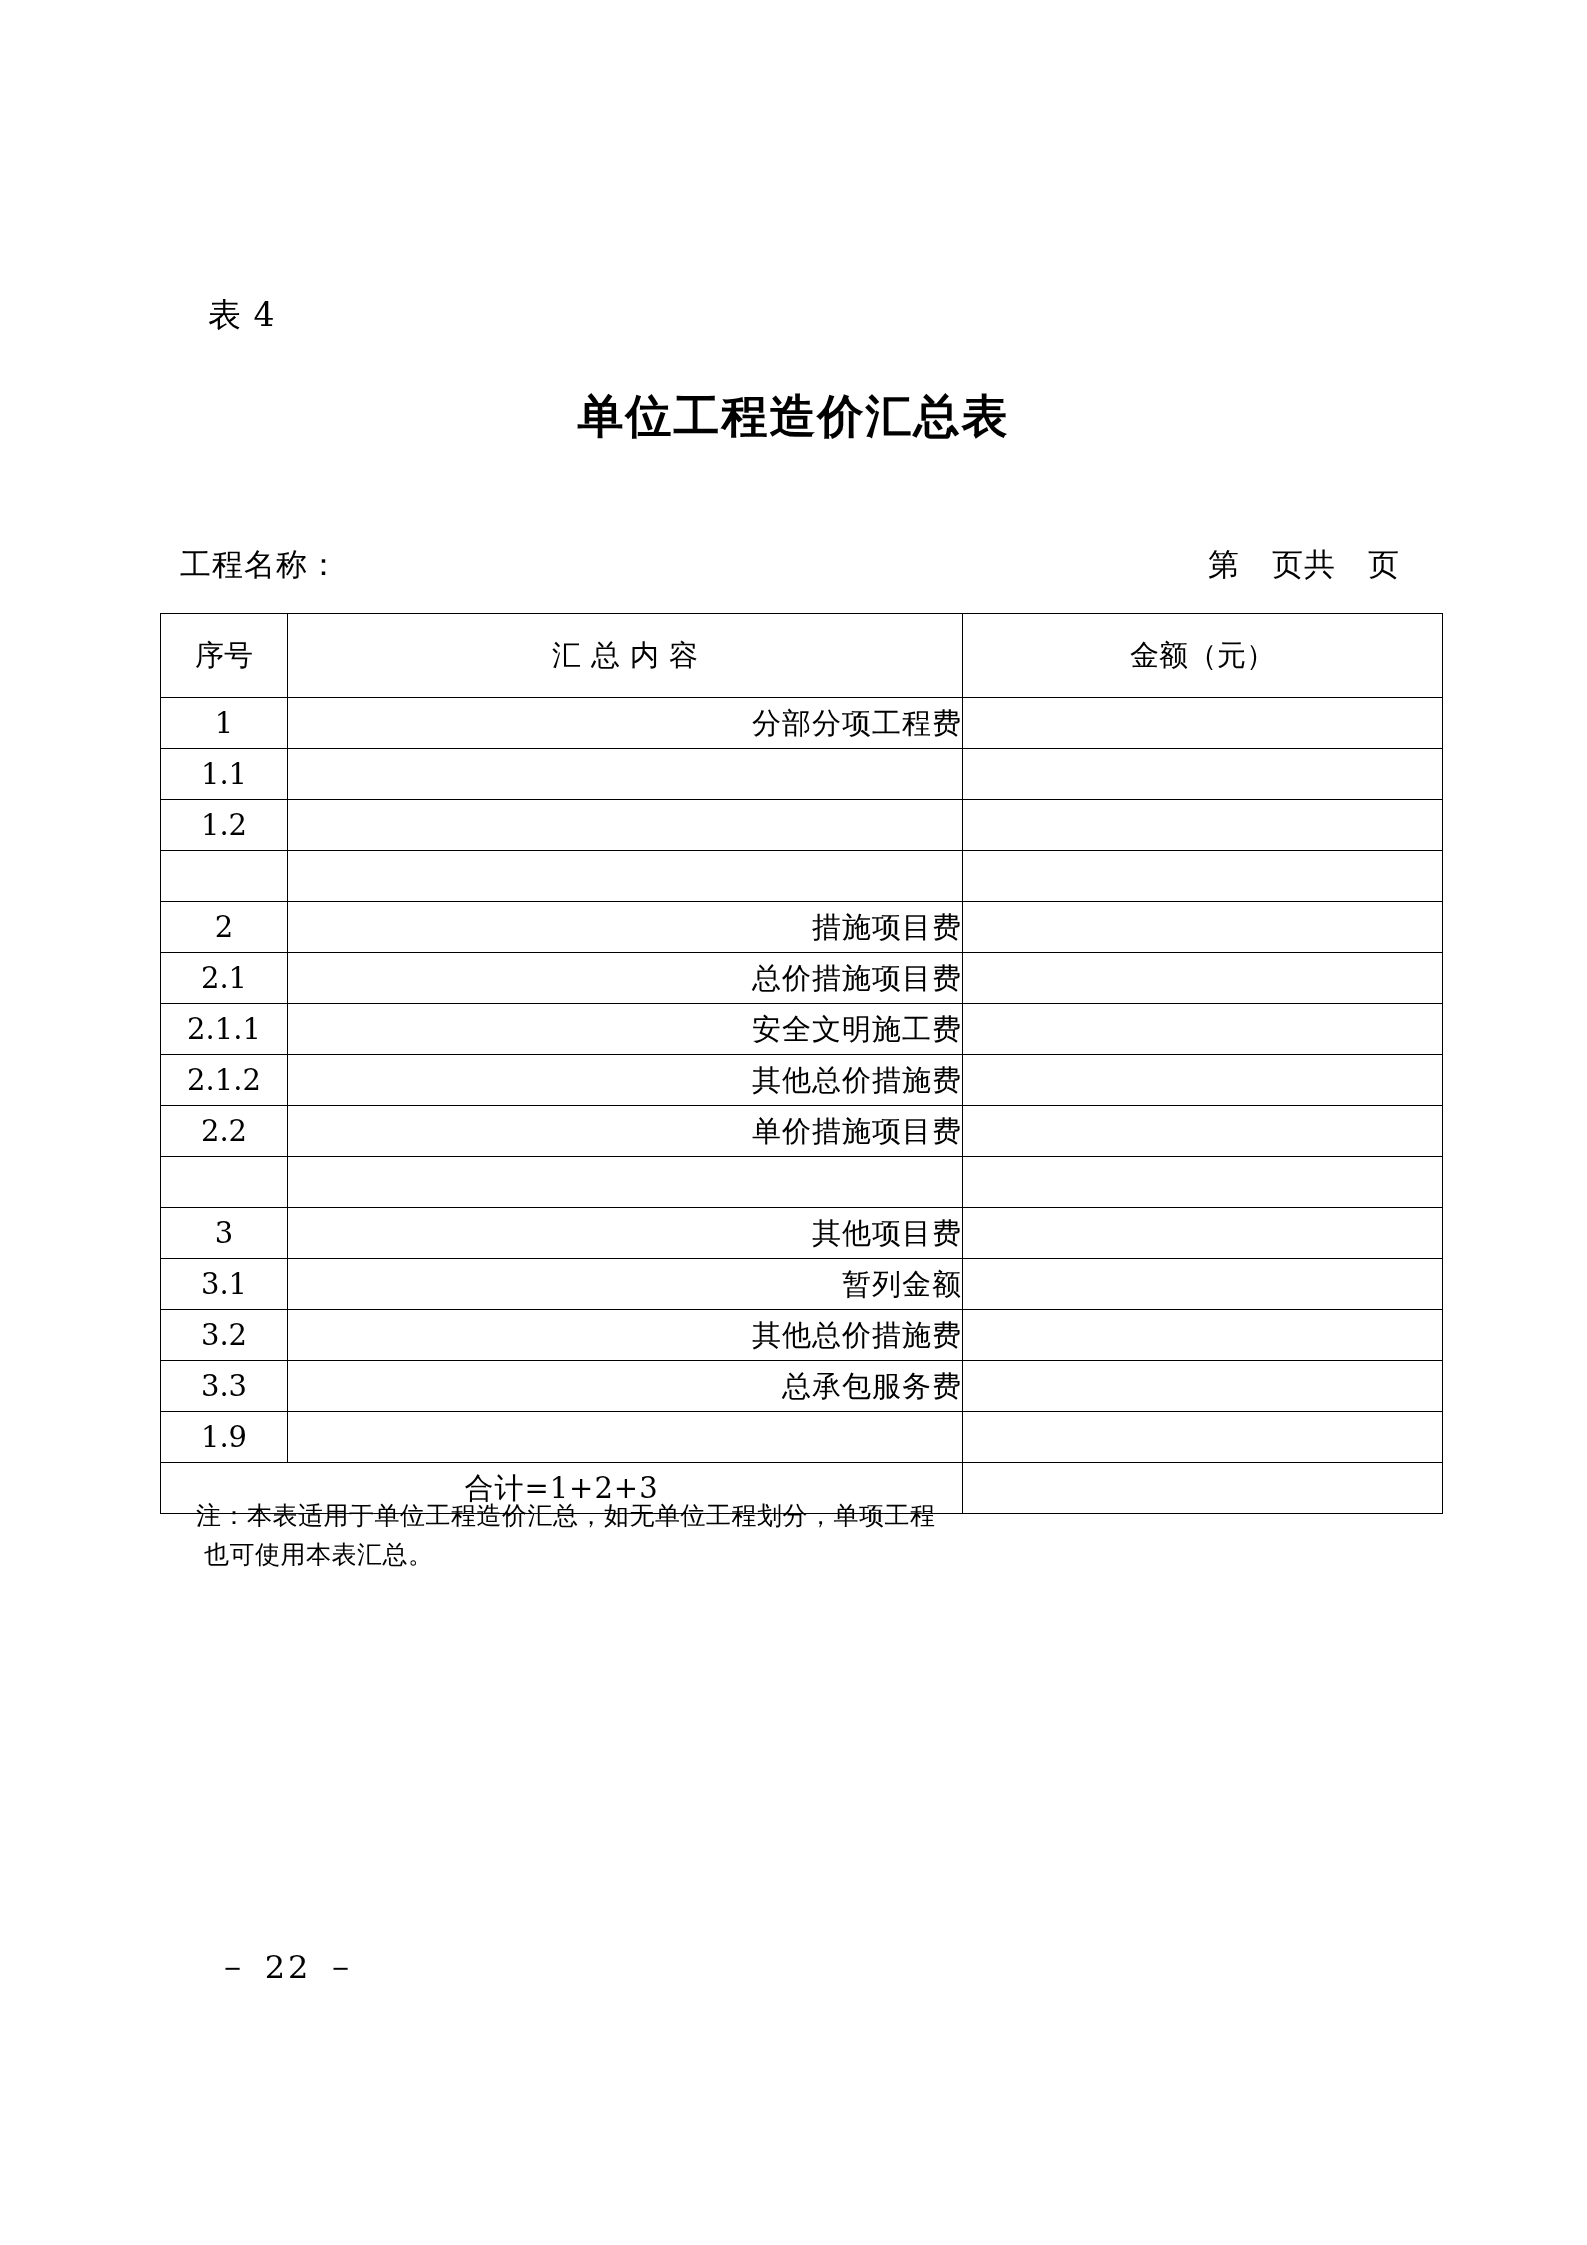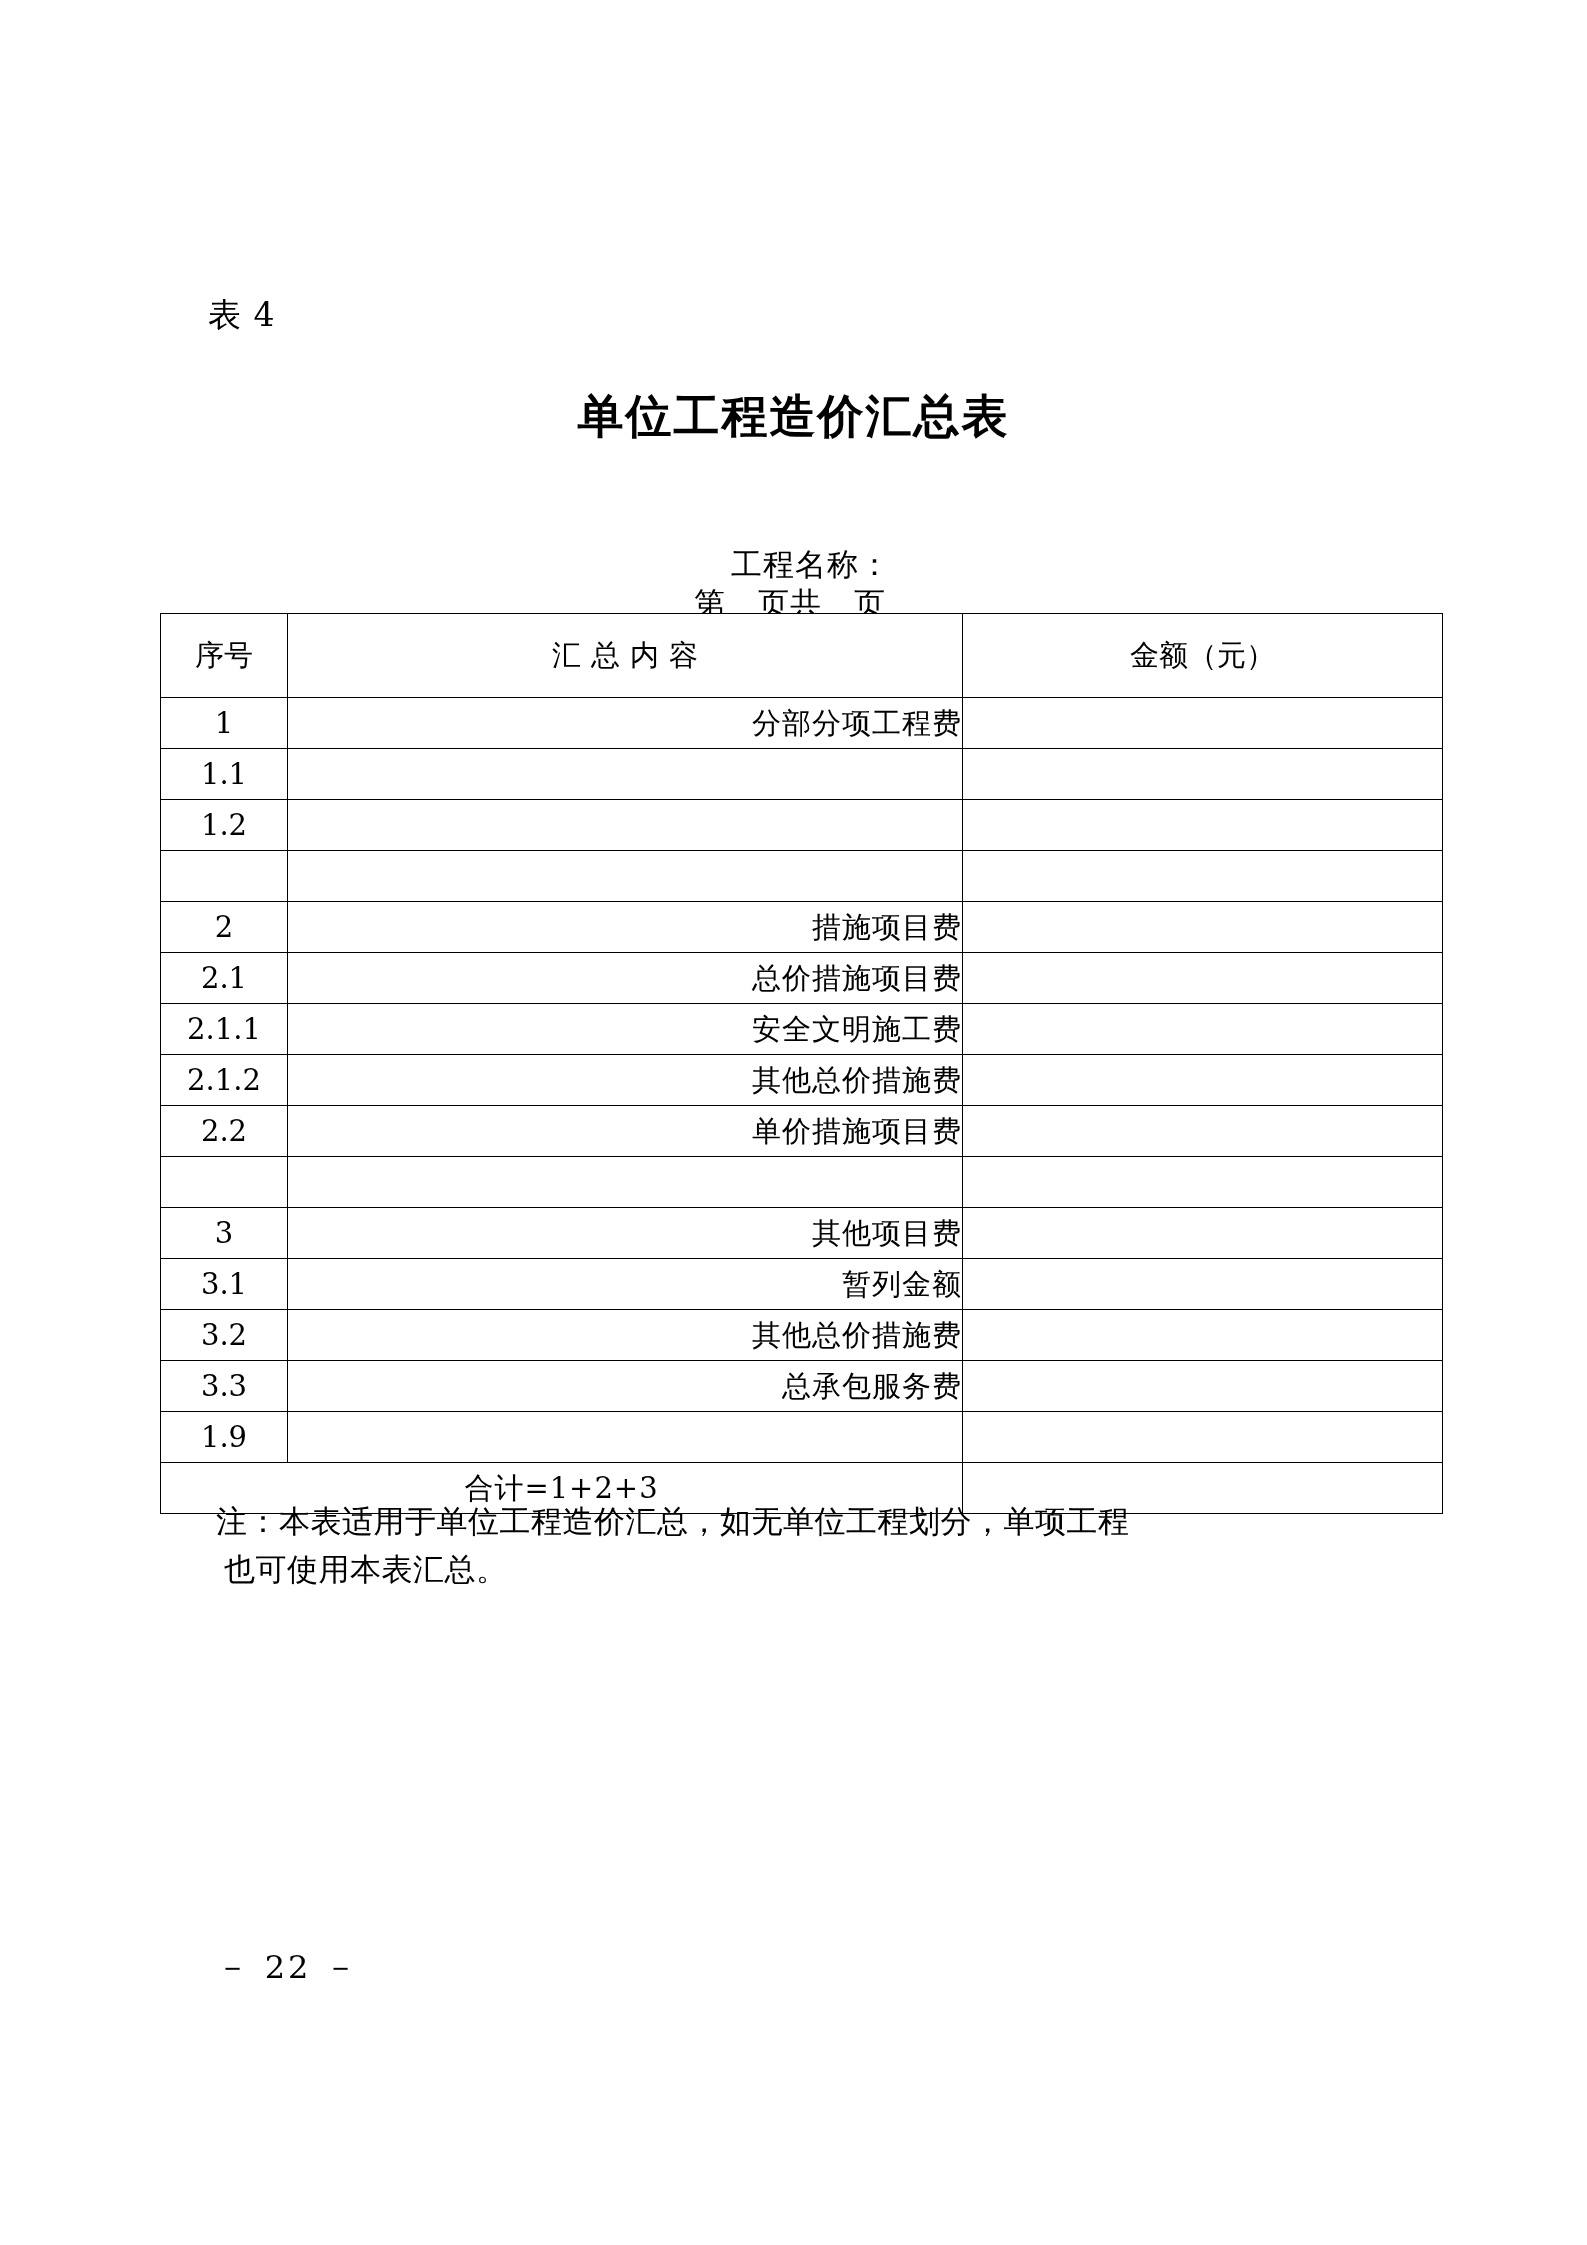--- a/index.html
+++ b/index.html
@@ -49,26 +49,25 @@
 
   
   .meta-row {
     position: absolute;
     left: 180px;
     top: 545px;
     width: 1262px;
     height: 50px;
     display: flex;
     justify-content: space-between;
-    align-items: center;
+    align-items: flex-start;
     font-size: 31px;
     letter-spacing: 1px;
     line-height: 1.25;
     white-space: nowrap;
-    flex-direction: column;
   }
   .meta-left { display: block; }
   .meta-right {
     display: block;
     padding-right: 42px;
   }
 
   
   .cost-table {
     position: absolute;
@@ -117,25 +116,24 @@
     letter-spacing: 1px;
     white-space: nowrap;
   }
 
   
   .note {
     position: absolute;
     left: 196px;
     top: 1497px;
     width: 1250px;
-    font-size: 31px;
+    font-size: 25px;
     letter-spacing: 0.5px;
     line-height: 1.55;
     text-indent: 0;
-    margin-left: 20px;
   }
   .note-line { display: block; white-space: nowrap; }
   .note-line.second { padding-left: 8px; }
 
   
   .page-number {
     position: absolute;
     left: 0;
     top: 1946px;
     width: 480px;

